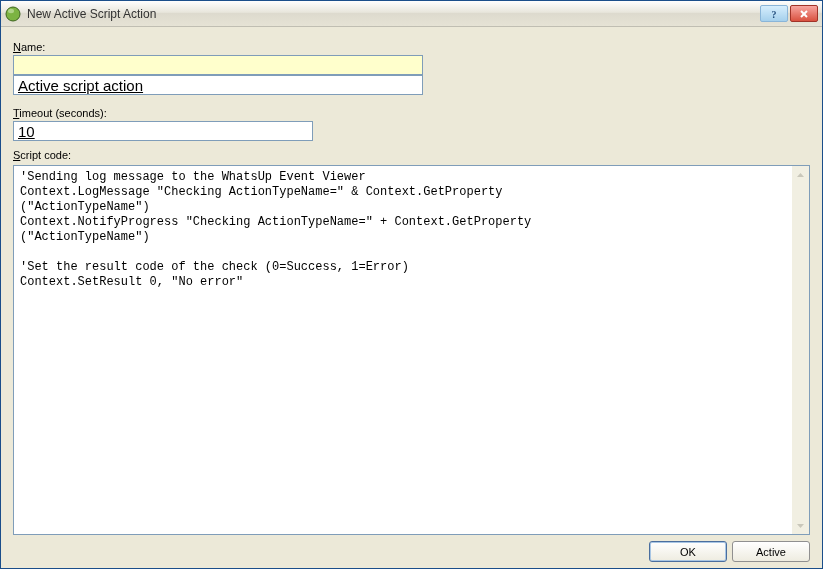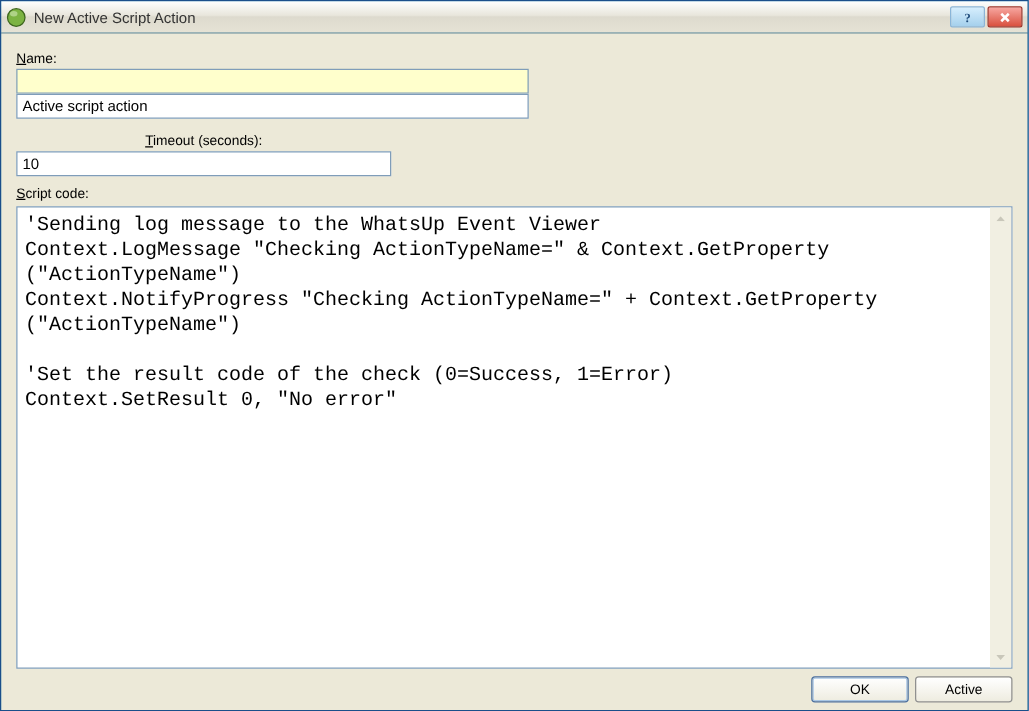--- a/index.html
+++ b/index.html
@@ -81,39 +81,39 @@
       margin-bottom: 2px;
     }
     .underline {
       text-decoration: underline;
     }
     .text-input {
       height: 20px;
       border: 1px solid #7f9db9;
       background: #fff;
       font-family: Tahoma, Arial, sans-serif;
-      font-size: 12px;
+      font-size: 15px;
       padding: 2px 4px;
+      text-decoration: underline;
     }
     .name-input {
       width: 410px;
       background: #ffffcc;
     }
     .description-input {
       width: 410px;
     }
     .row {
       display: flex;
       gap: 16px;
       margin-top: 6px;
     }
     .col {
       display: flex;
       flex-direction: column;
-      align-items: center;
     }
     .timeout-input {
       width: 300px;
     }
     .select-wrap {
       display: flex;
       align-items: stretch;
       border: 1px solid #7f9db9;
       background: #fff;
       height: 20px;
@@ -139,21 +139,21 @@
       flex: 1;
       margin-top: 2px;
       border: 1px solid #7f9db9;
       background: #fff;
       display: flex;
       position: relative;
     }
     .script-content {
       flex: 1;
       font-family: "Courier New", monospace;
-      font-size: 16px;
+      font-size: 12px;
       padding: 4px 6px;
       white-space: pre-wrap;
       color: #000;
       line-height: 1.25;
       overflow: hidden;
     }
     .scrollbar {
       width: 17px;
       background: #f1efe2;
       display: flex;

